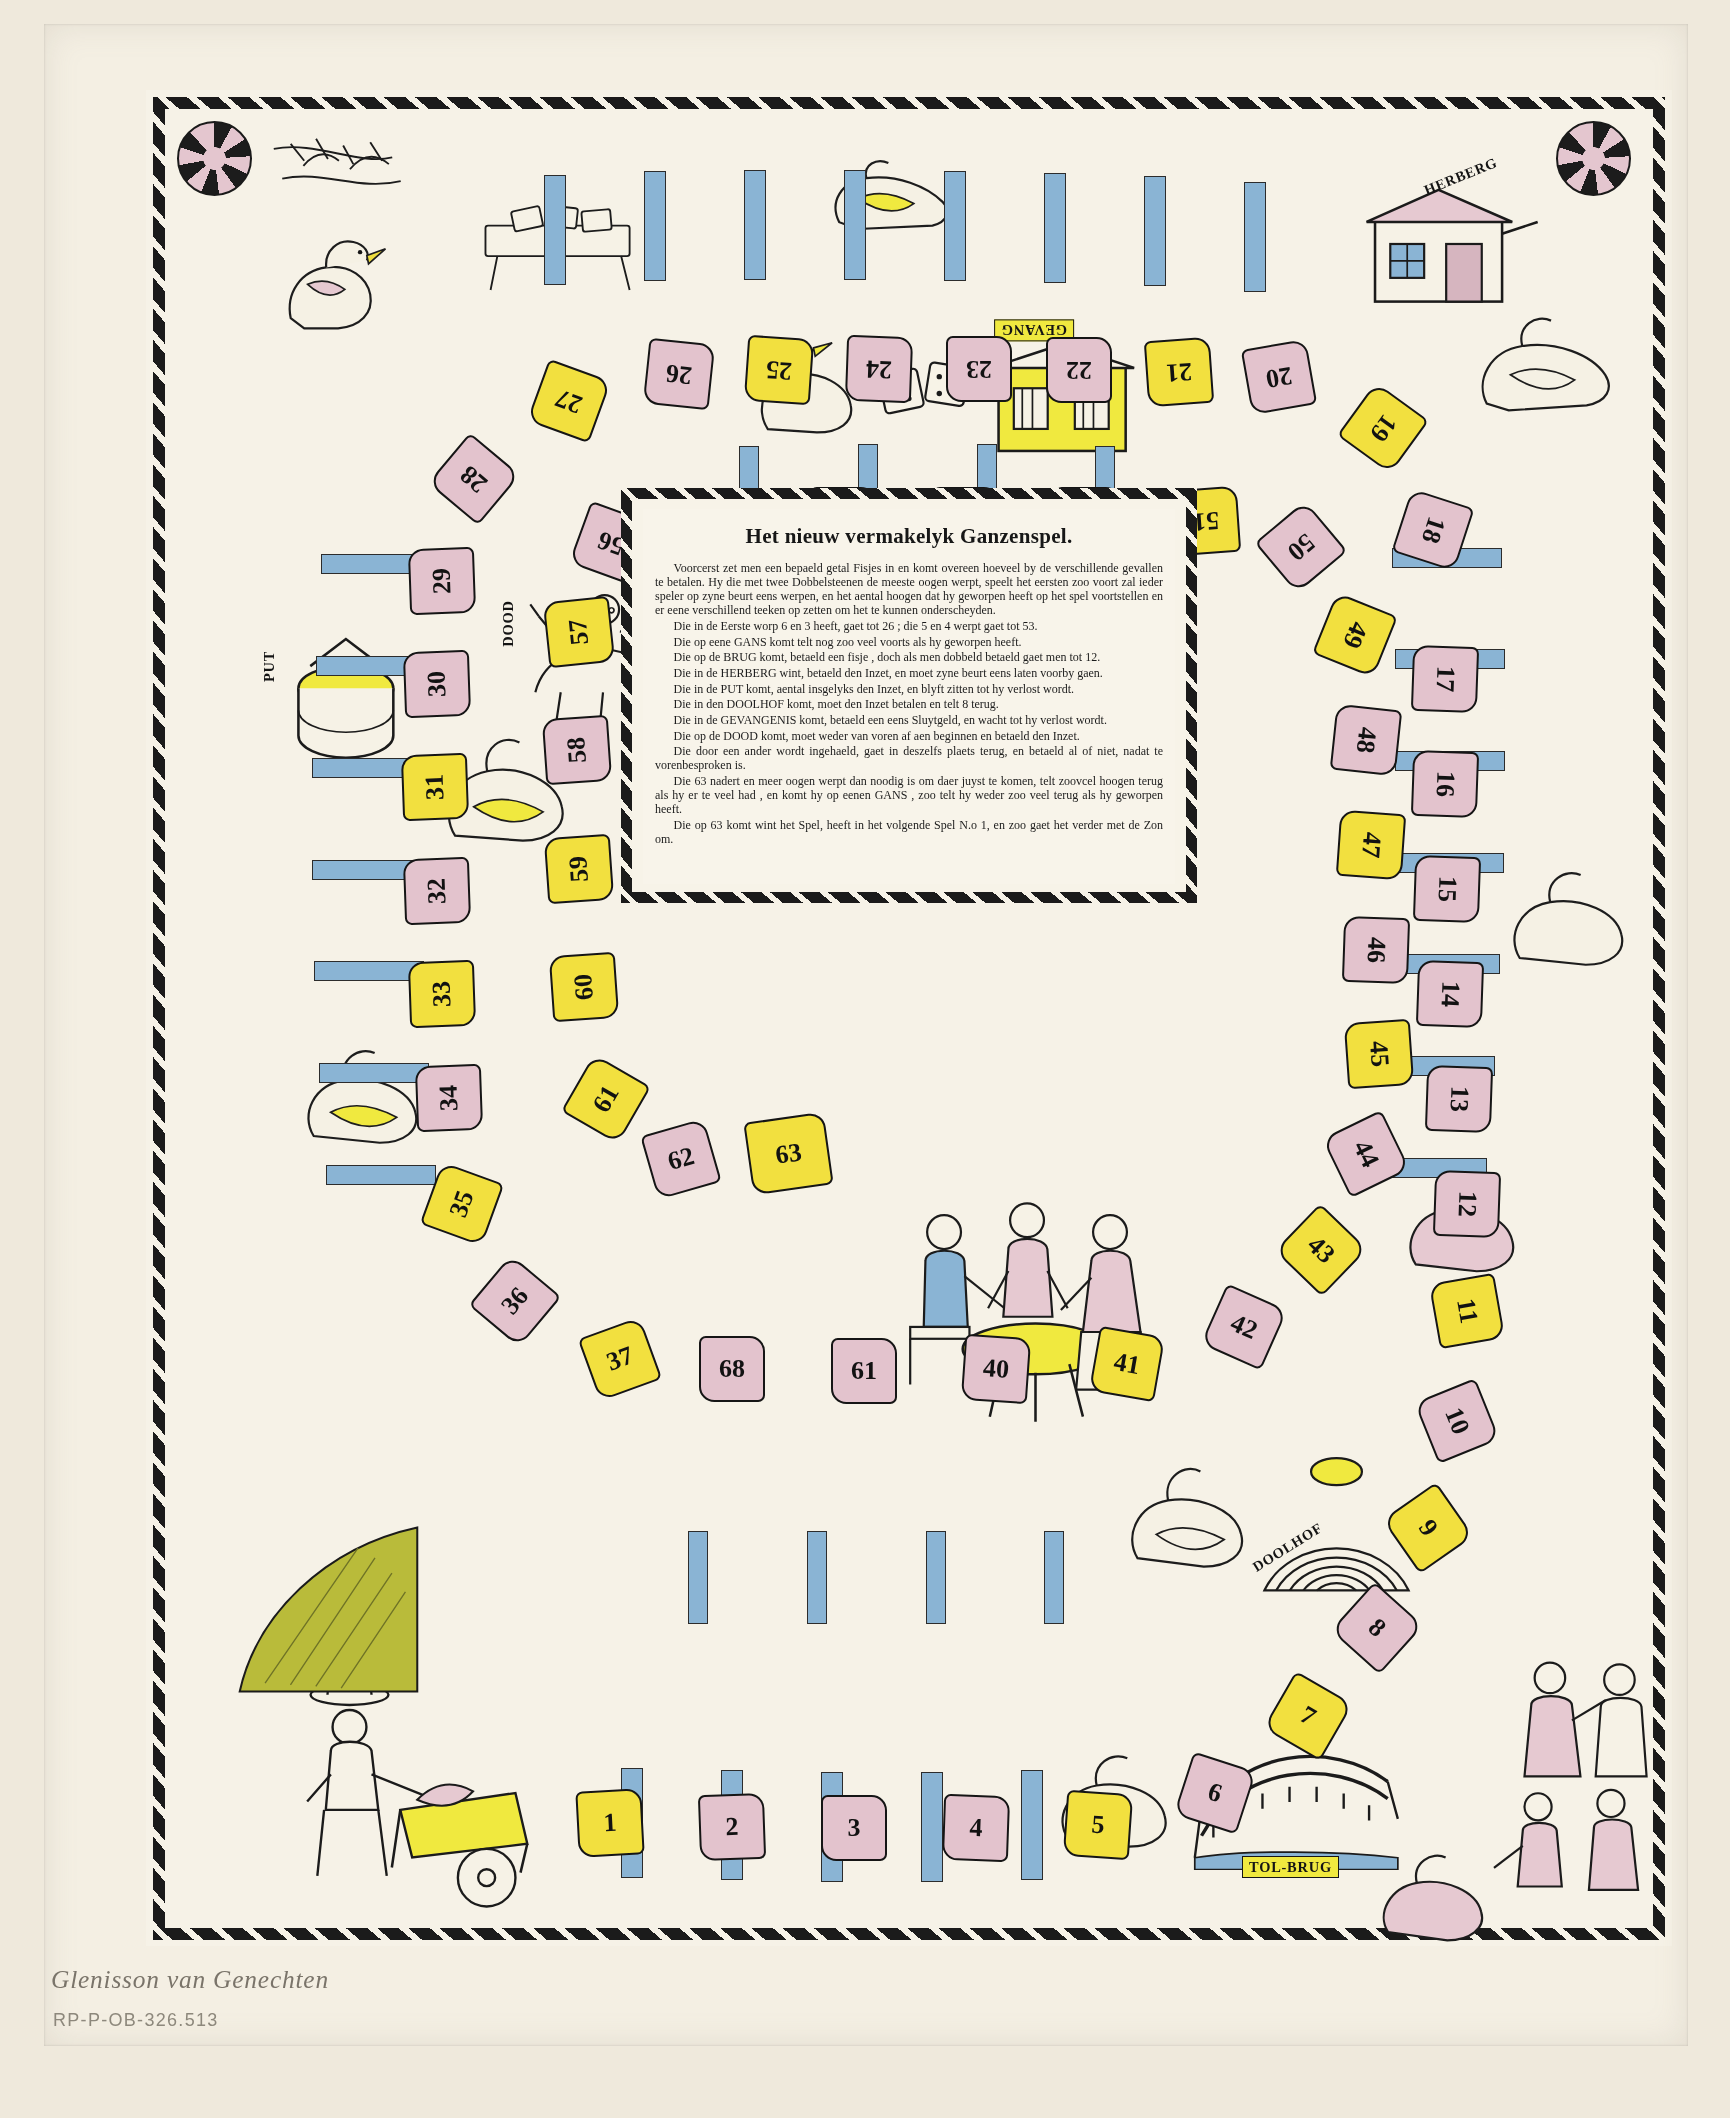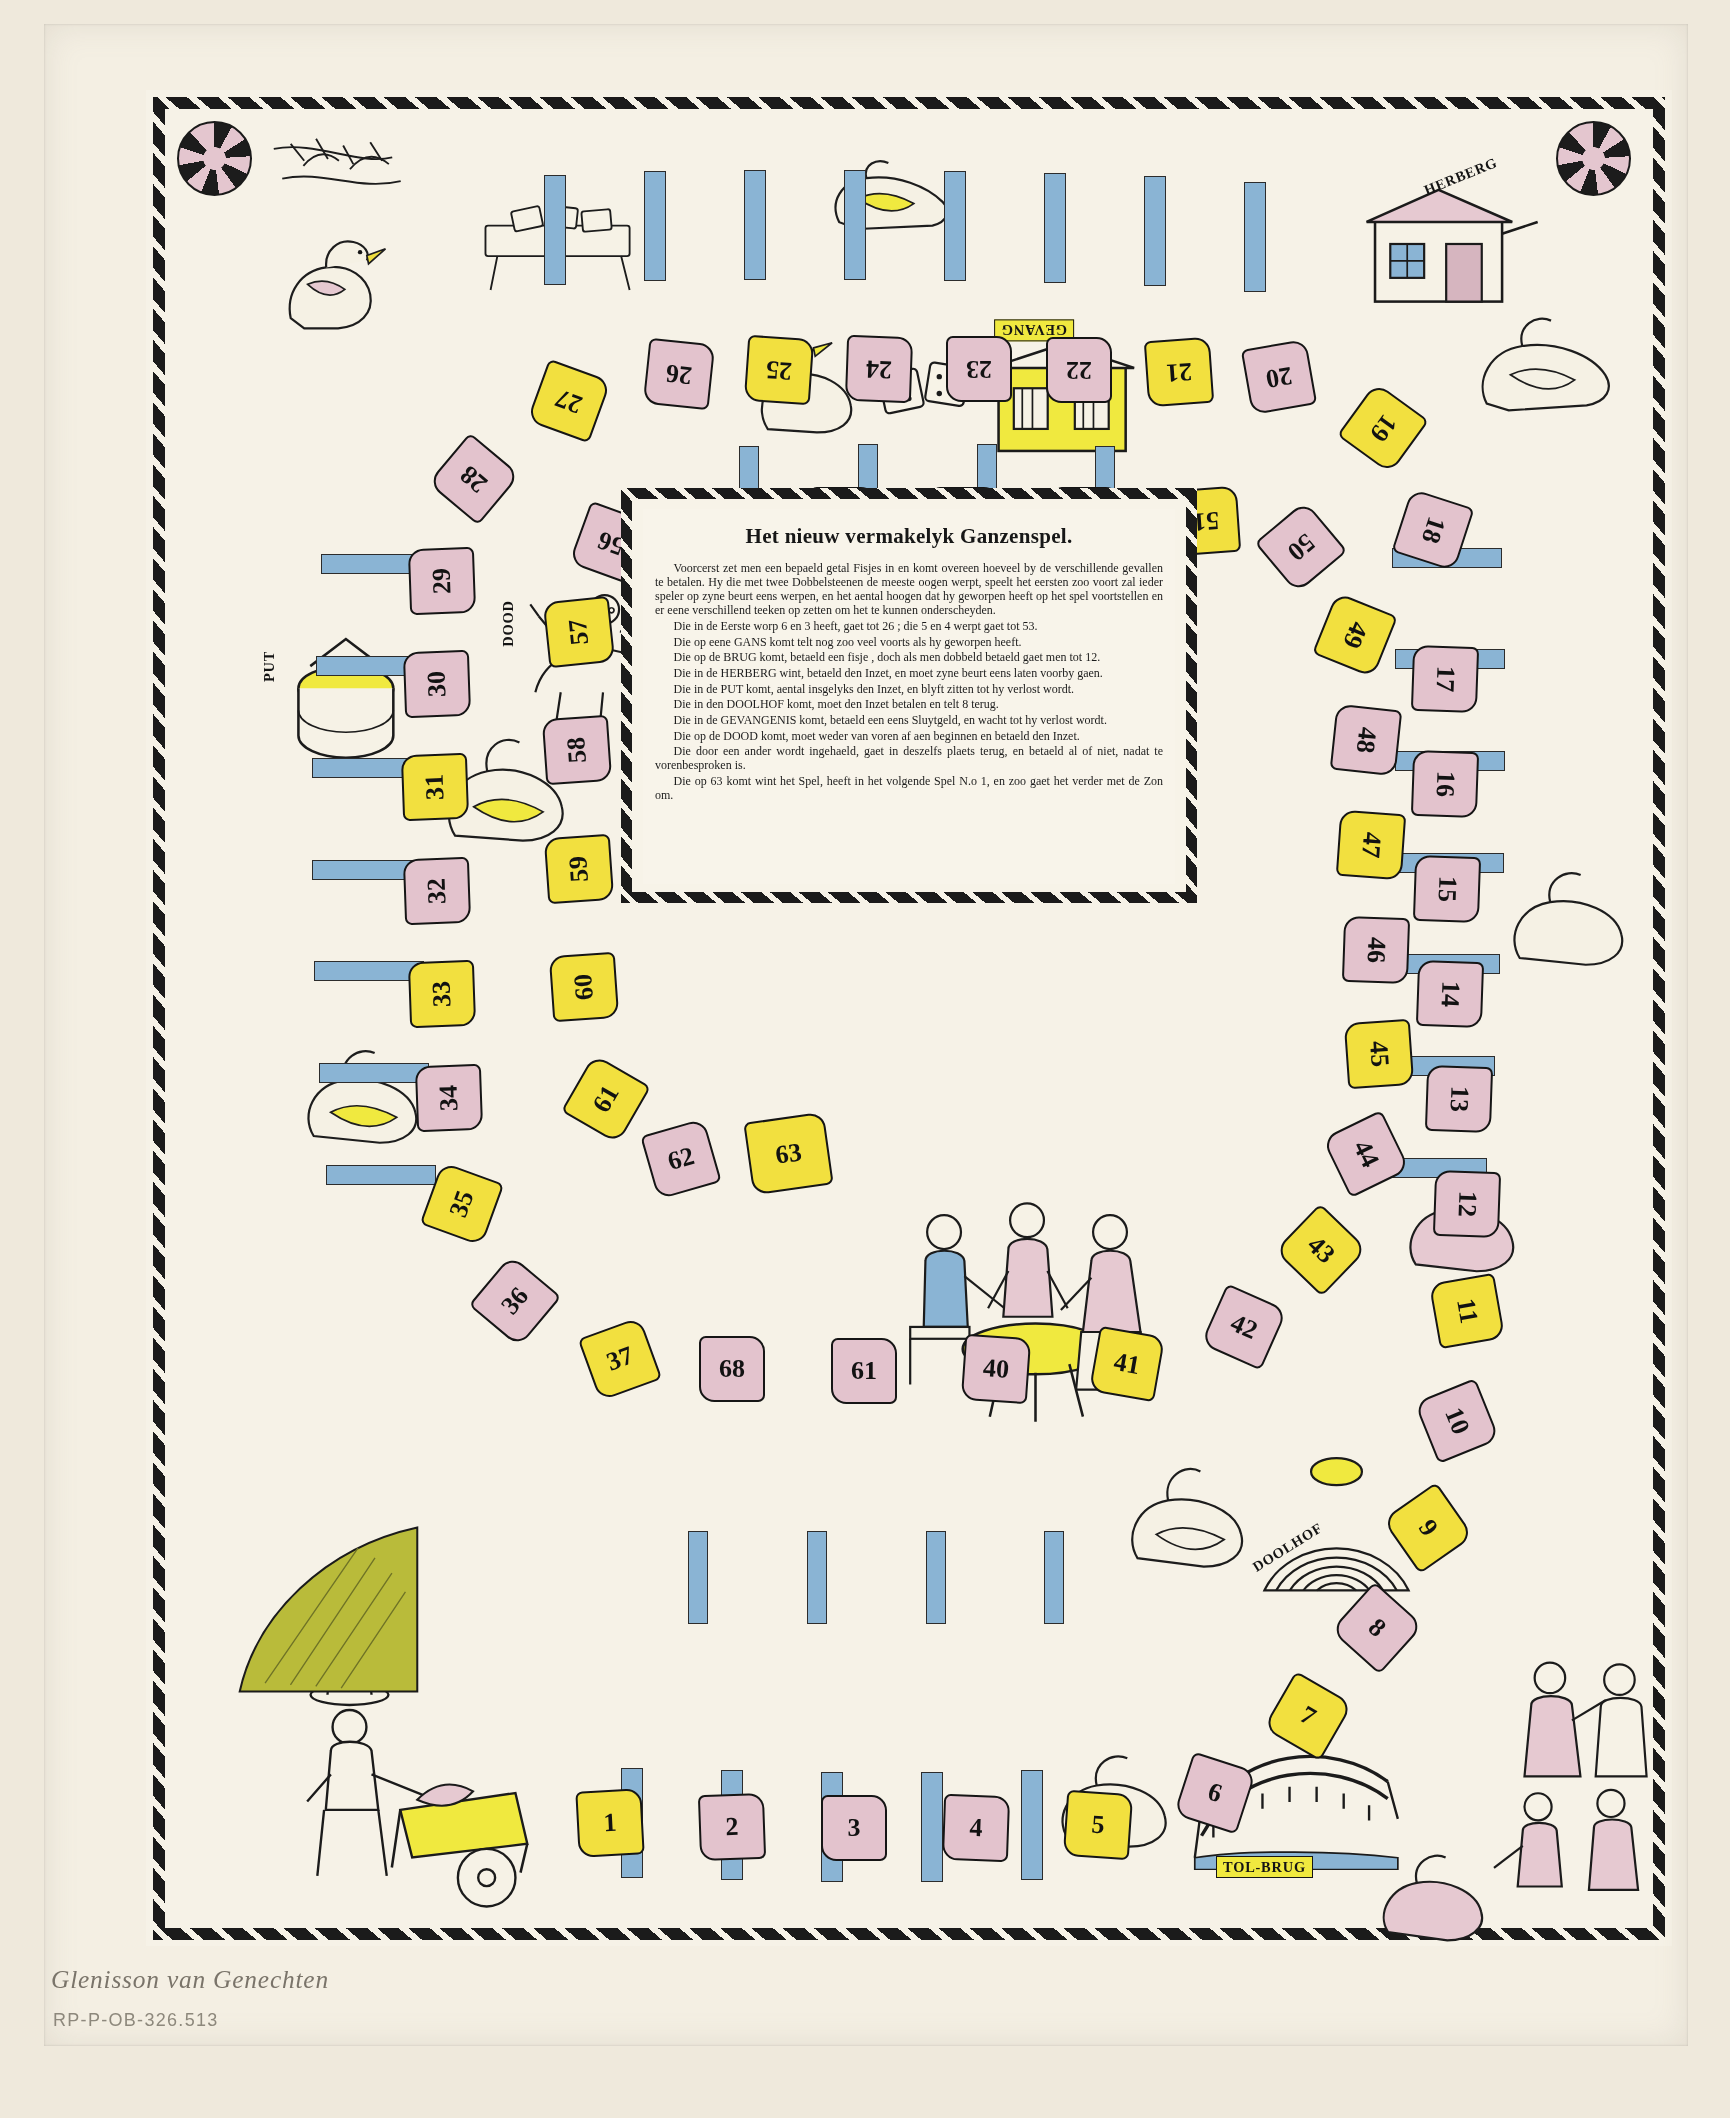--- a/index.html
+++ b/index.html
@@ -446,21 +446,21 @@
         <svg width="220" height="170" viewBox="0 0 260 200">
           <g stroke="#1b1b1b" stroke-width="2.8" fill="none">
             <path d="M16,140 C60,58 170,46 236,96" stroke-width="4"></path>
             <path d="M16,160 C60,78 170,66 236,116" stroke-width="4"></path>
             <path d="M30,146 v16 M58,124 v18 M88,110 v18 M120,102 v18 M152,102 v18 M184,110 v18 M214,124 v18"></path>
             <path d="M14,140 l-6,46 M236,96 l12,44"></path>
           </g>
           <path d="M8,186 C70,176 180,178 248,186 L248,200 L8,200 Z" fill="#8ab4d4" stroke="#1b1b1b" stroke-width="2"></path>
         </svg>
       </div>
-      <div class="board-label label-box" style="left:1070px;top:1766px;">TOL-BRUG</div>
+      <div class="board-label label-box" style="left:1096px;top:1766px;">TOL-BRUG</div>
 
       <div class="vig" style="left:1331px;top:1559px;width:195px;height:280px;">
         <svg width="195" height="280" viewBox="0 0 230 330">
           <g stroke="#1b1b1b" stroke-width="2.6" fill="#f6f2e6">
             <circle cx="86" cy="34" r="18"></circle>
             <path d="M64,66 C64,52 110,52 112,66 L122,150 L56,150 Z" fill="#e6c9d1"></path>
             <path d="M112,84 L152,60" fill="none"></path>
             <circle cx="168" cy="36" r="18"></circle>
             <path d="M146,68 C146,54 192,54 194,68 L200,150 L140,150 Z" fill="#f6f2e6"></path>
             <circle cx="72" cy="186" r="16"></circle>
@@ -728,20 +728,21 @@
         <p class="rule-p">Voorcerst zet men een bepaeld getal Fisjes in en komt overeen hoeveel by de verschillende gevallen te betalen. Hy die met twee Dobbelsteenen de meeste oogen werpt, speelt het eersten zoo voort zal ieder speler op zyne beurt eens werpen, en het aental hoogen dat hy geworpen heeft op het spel voortstellen en er eene verschillend teeken op zetten om het te kunnen onderscheyden.</p>
         <p class="rule-p">Die in de Eerste worp 6 en 3 heeft, gaet tot 26 ; die 5 en 4 werpt gaet tot 53.</p>
         <p class="rule-p">Die op eene GANS komt telt nog zoo veel voorts als hy geworpen heeft.</p>
         <p class="rule-p">Die op de BRUG komt, betaeld een fisje , doch als men dobbeld betaeld gaet men tot 12.</p>
         <p class="rule-p">Die in de HERBERG wint, betaeld den Inzet, en moet zyne beurt eens laten voorby gaen.</p>
         <p class="rule-p">Die in de PUT komt, aental insgelyks den Inzet, en blyft zitten tot hy verlost wordt.</p>
         <p class="rule-p">Die in den DOOLHOF komt, moet den Inzet betalen en telt 8 terug.</p>
         <p class="rule-p">Die in de GEVANGENIS komt, betaeld een eens Sluytgeld, en wacht tot hy verlost wordt.</p>
         <p class="rule-p">Die op de DOOD komt, moet weder van voren af aen beginnen en betaeld den Inzet.</p>
         <p class="rule-p">Die door een ander wordt ingehaeld, gaet in deszelfs plaets terug, en betaeld al of niet, nadat te vorenbesproken is.</p>
+        <p class="rule-p">Die 63 nadert en meer oogen werpt dan noodig is om daer juyst te komen, telt zoovcel hoogen terug als hy er te veel had , en komt hy op eenen GANS , zoo telt hy weder zoo veel terug als hy geworpen heeft.</p>
         <p class="rule-p">Die op 63 komt wint het Spel, heeft in het volgende Spel N.o 1, en zoo gaet het verder met de Zon om.</p>
       </div>
 
     </div>
   </div>
 
   <div id="inscription">Glenisson van Genechten</div>
   <div id="objectnr">RP-P-OB-326.513</div>
 </div>
 

